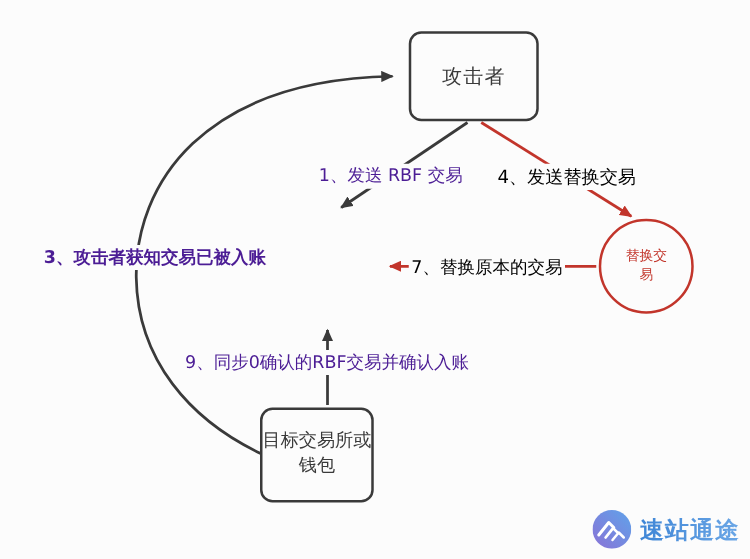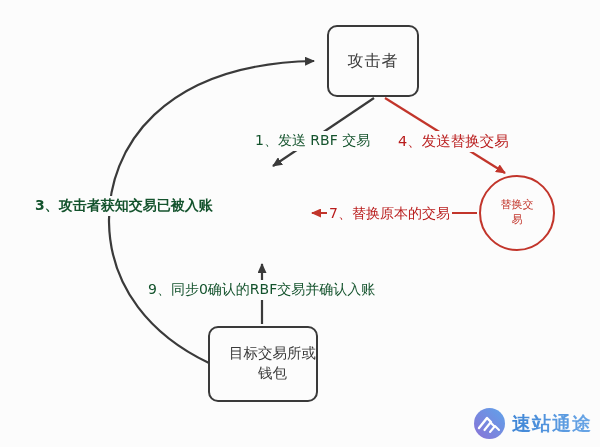--- a/index.html
+++ b/index.html
@@ -31,37 +31,37 @@
     border:2px solid #3a3a3a;
     border-radius:10px;
     font-size:16px;
     letter-spacing:1px;
   }
   .circle-node{
     border:2.5px solid #3a3a3a;
     border-radius:50%;
     font-size:15px;
   }
-  .node-attacker{left:327px;top:25px;width:92px;height:72px;}
+  .node-attacker{left:327px;top:25px;width:104px;height:72px;}
   .node-rbf{left:221px;top:175px;width:82px;height:82px;}
   .node-replacement{
     left:479px;top:175px;width:76px;height:76px;
     border-color:#c2352b;color:#c2352b;font-size:11px;
   }
-  .node-target{left:208px;top:326px;width:110px;height:76px;font-size:14.5px;letter-spacing:0;justify-content:flex-end;}
+  .node-target{left:208px;top:326px;width:91px;height:76px;font-size:14.5px;letter-spacing:0;justify-content:flex-end;}
   .edge-label{
     position:absolute;
     z-index:3;
     background:#fcfcfc;
     font-size:14px;
     white-space:nowrap;
     padding:1px 2px;
-    color:#14532d;
+    color:#4c1d95;
   }
-  .edge-label.red{color:#b91c1c;}
+  .edge-label.red{color:#000000;}
   .lbl-step1{left:253px;top:131px;}
   .lbl-step4{left:396px;top:131px;font-size:14.5px;}
   .lbl-step5{left:327px;top:204px;}
   .lbl-step3{left:33px;top:196px;font-weight:bold;}
   .lbl-step2{left:146px;top:280px;}
   .watermark{
     position:absolute;
     right:8px;bottom:8px;
     display:flex;align-items:center;gap:7px;
     z-index:4;

